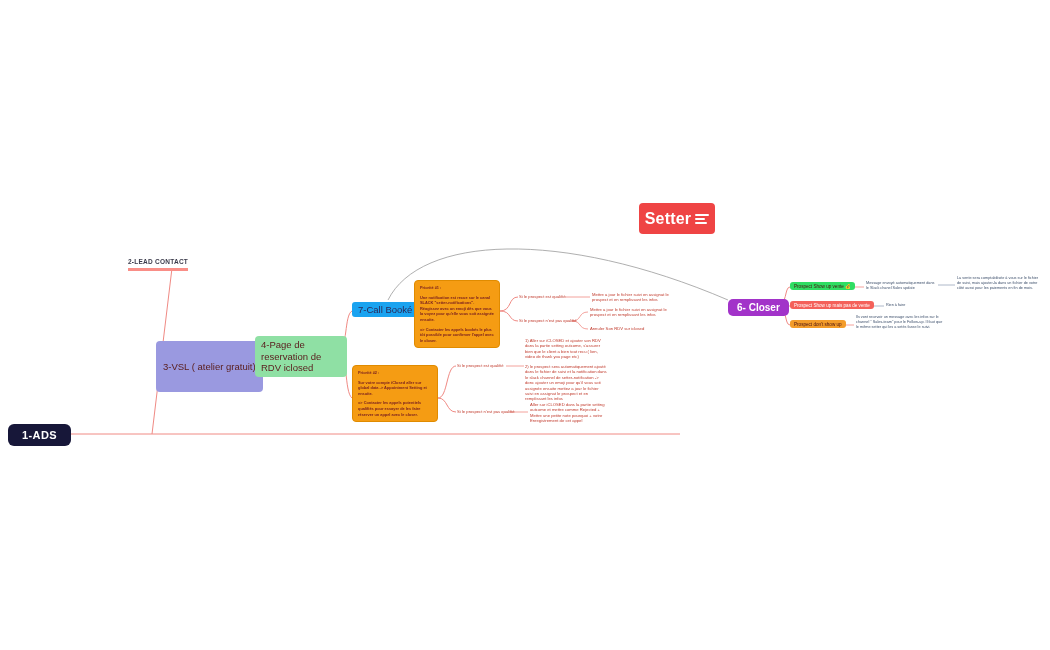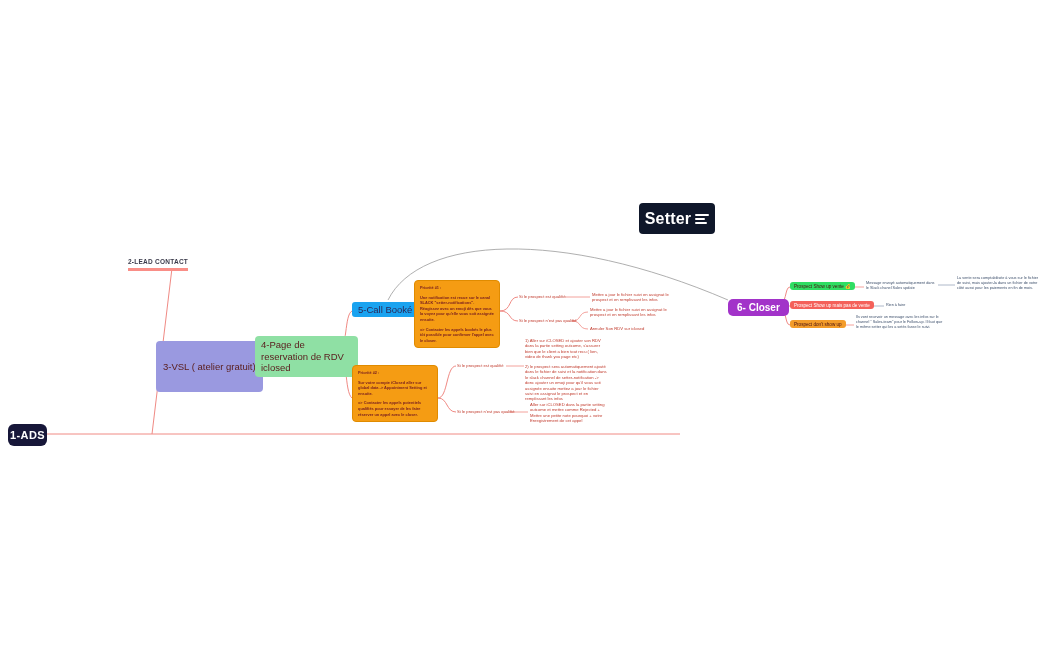--- a/index.html
+++ b/index.html
@@ -9,37 +9,37 @@
     overflow:hidden;position:relative;
   }
   #canvas{position:absolute;inset:0;width:1050px;height:650px;}
   svg.links{position:absolute;left:0;top:0;width:1050px;height:650px;pointer-events:none;}
 
   .node{position:absolute;box-sizing:border-box;white-space:nowrap;}
 
   
   .n-ads{
     left:8px;top:424px;background:#171739;color:#ffffff;
-    border-radius:6px;padding:5px 2px;font-size:11px;font-weight:bold;
+    border-radius:6px;padding:5px 14px;font-size:11px;font-weight:bold;
     letter-spacing:.4px;
   }
   
   .n-lead{
     left:128px;top:258px;color:#3a3a4a;font-size:6.5px;font-weight:bold;
     letter-spacing:.25px;padding-bottom:3px;
     border-bottom:3px solid #f98e87;
   }
   .n-vsl{
     left:156px;top:341px;background:#9a99e0;color:#5b2020;
     border-radius:4px;padding:20px 7px;font-size:9.5px;
   }
   .n-page{
     left:255px;top:336px;background:#8fe0a4;color:#5b2020;
     border-radius:4px;padding:3px 6px;font-size:9.5px;
-    white-space:normal;width:103px;line-height:11.5px;
+    white-space:normal;width:92px;line-height:11.5px;
   }
   .n-call{
     left:352px;top:302px;background:#1aa3f0;color:#2a2a5a;
     border-radius:3px;padding:2px 6px;font-size:9.5px;
   }
   .n-closer{
     left:728px;top:299px;background:#a233c9;color:#ffffff;
     border-radius:5px;padding:3px 9px;font-size:10px;font-weight:bold;text-align:right;
   }
 
@@ -51,21 +51,21 @@
   }
   .box-or .ttl{display:block;margin-bottom:4px;}
   .box-or p{margin:0 0 4px 0;}
   .box-or p:last-child{margin-bottom:0;}
   .b1{left:414px;top:280px;width:86px;}
   .b2{left:352px;top:365px;width:86px;}
 
   
   .setter{
     position:absolute;left:639px;top:203px;width:76px;height:31px;
-    background:#0f172a;border-radius:4px;display:flex;align-items:center;
+    background:#ef4444;border-radius:4px;display:flex;align-items:center;
     justify-content:center;gap:4px;
   }
   .setter .txt{color:#fff;font-size:16px;font-weight:bold;letter-spacing:.2px;}
   .setter .lines{display:flex;flex-direction:column;gap:2px;}
   .setter .lines i{display:block;height:2px;background:#fff;border-radius:1px;}
   .setter .lines i:nth-child(1){width:14px;}
   .setter .lines i:nth-child(2){width:10px;}
   .setter .lines i:nth-child(3){width:12px;}
 
   
@@ -138,21 +138,21 @@
   </svg>
 
   <div class="node n-ads">1-ADS</div>
 
   <div class="node n-lead">2-LEAD CONTACT</div>
 
   <div class="node n-vsl">3-VSL ( atelier gratuit)</div>
 
   <div class="node n-page">4-Page de reservation de RDV iclosed</div>
 
-  <div class="node n-call">5-Call Booké</div>
+  <div class="node n-call">7-Call Booké</div>
 
   <div class="node n-closer">6- Closer</div>
 
   <div class="setter">
     <span class="txt">Setter</span>
     <span class="lines">
         <i></i>
         <i></i>
         <i></i>
       </span>

